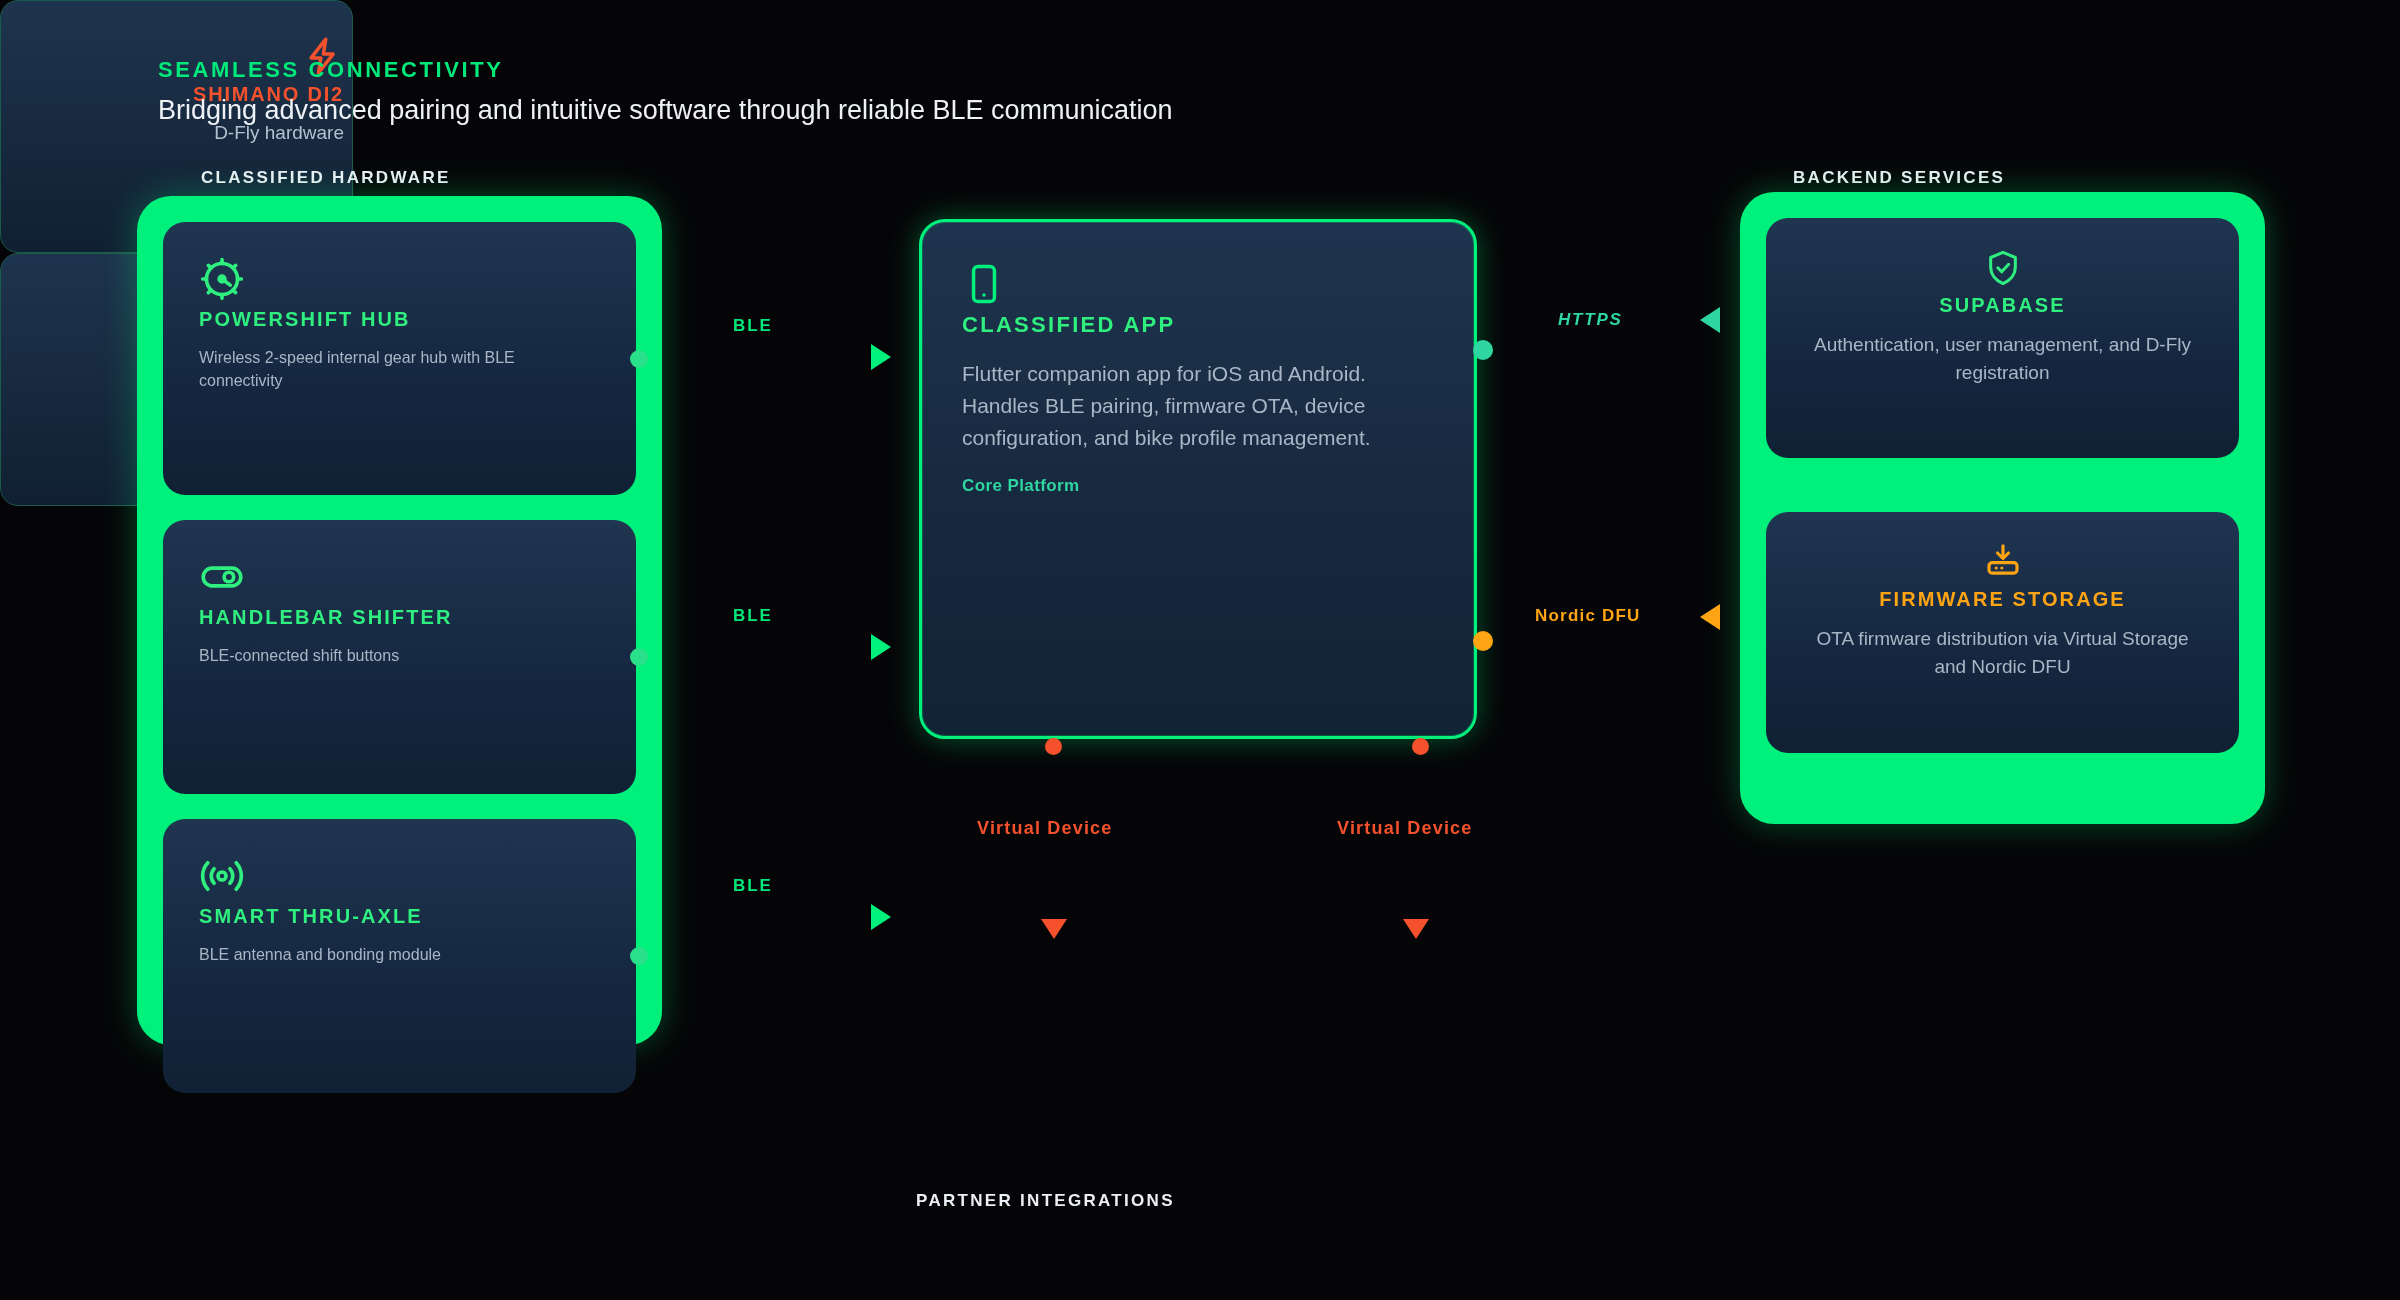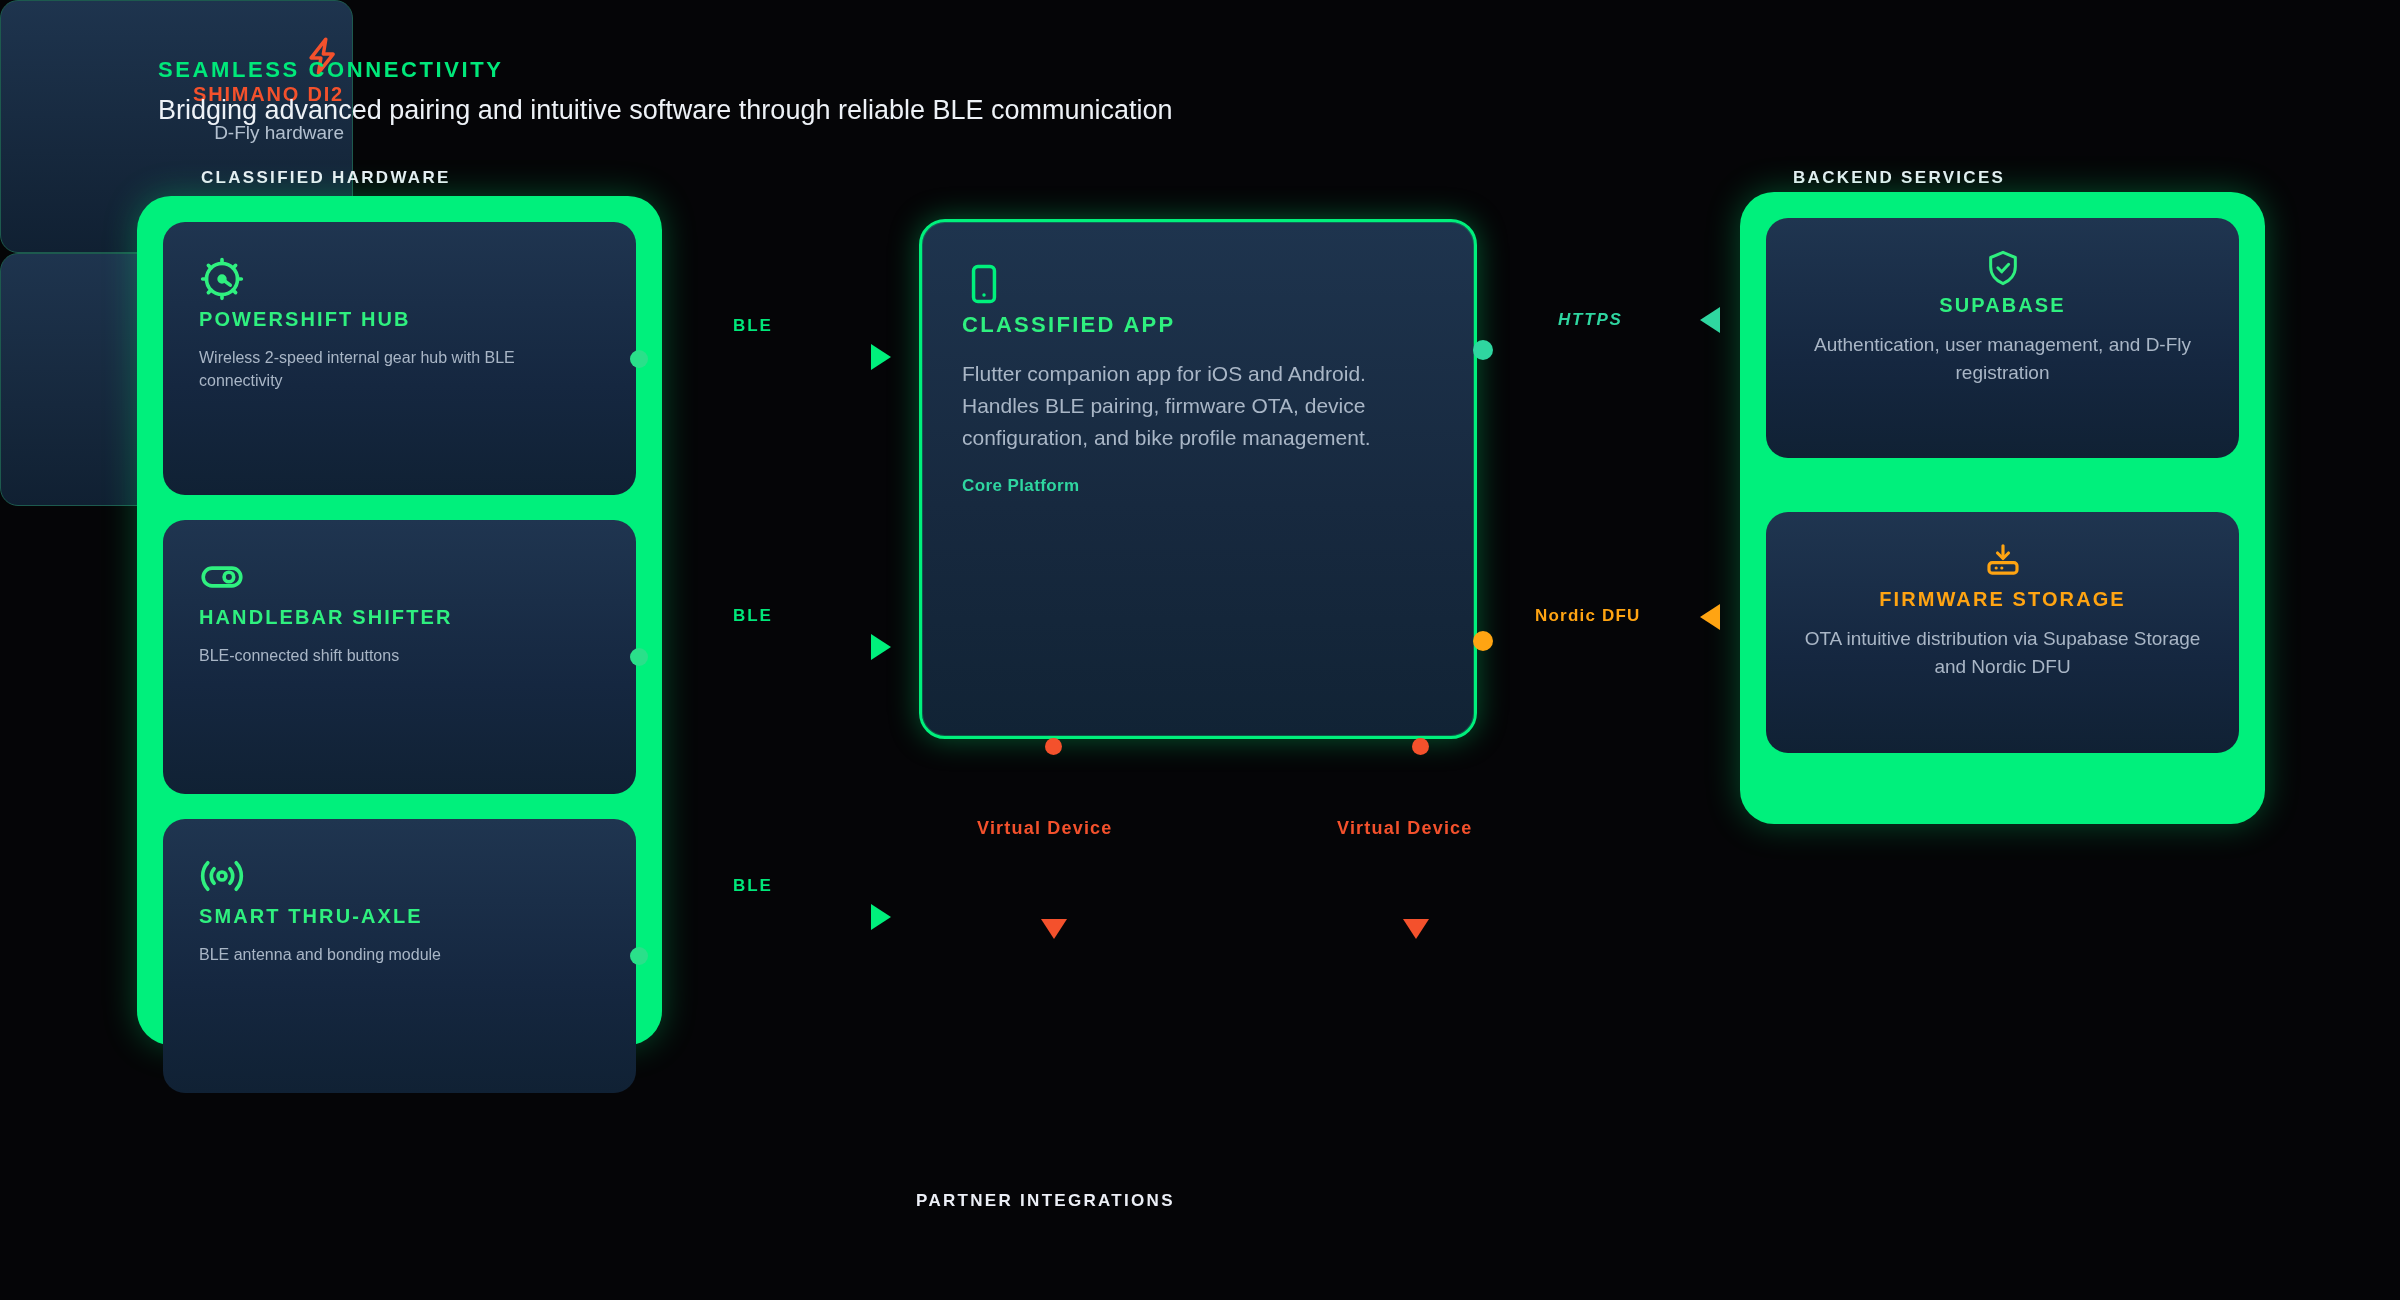--- a/index.html
+++ b/index.html
@@ -206,21 +206,21 @@
     <div class="card-icon">
       <svg width="40" height="40" viewBox="0 0 24 24" fill="none" stroke="#ffa412" stroke-width="1.9" stroke-linecap="round" stroke-linejoin="round">
         <path d="M12 2.3v7.1"></path>
           <path d="M8.7 6.6 12 9.9l3.3-3.3"></path>
         <rect x="3.6" y="12.4" width="16.8" height="6.3" rx="1.9"></rect>
         <circle cx="7.9" cy="15.6" r=".95" fill="#ffa412" stroke="none"></circle>
         <circle cx="11.3" cy="15.6" r=".95" fill="#ffa412" stroke="none"></circle>
       </svg>
     </div>
     <div class="card-title">FIRMWARE STORAGE</div>
-    <div class="card-desc">OTA intuitive distribution via Supabase Storage and Nordic DFU</div>
+    <div class="card-desc">OTA firmware distribution via Virtual Storage and Nordic DFU</div>
   </div>
 
   <div class="pi-card" id="card-di2">
     <div class="card-icon">
       <svg width="42" height="42" viewBox="0 0 24 24" fill="none" stroke="#f4512c" stroke-width="2" stroke-linecap="round" stroke-linejoin="round">
         <path d="M13.6 2.4 5.2 13.1h5.6l-1.4 8.5 8.4-10.7h-5.6Z"></path>
       </svg>
     </div>
     <div class="card-title">SHIMANO DI2</div>
     <div class="card-desc">D-Fly hardware</div>

